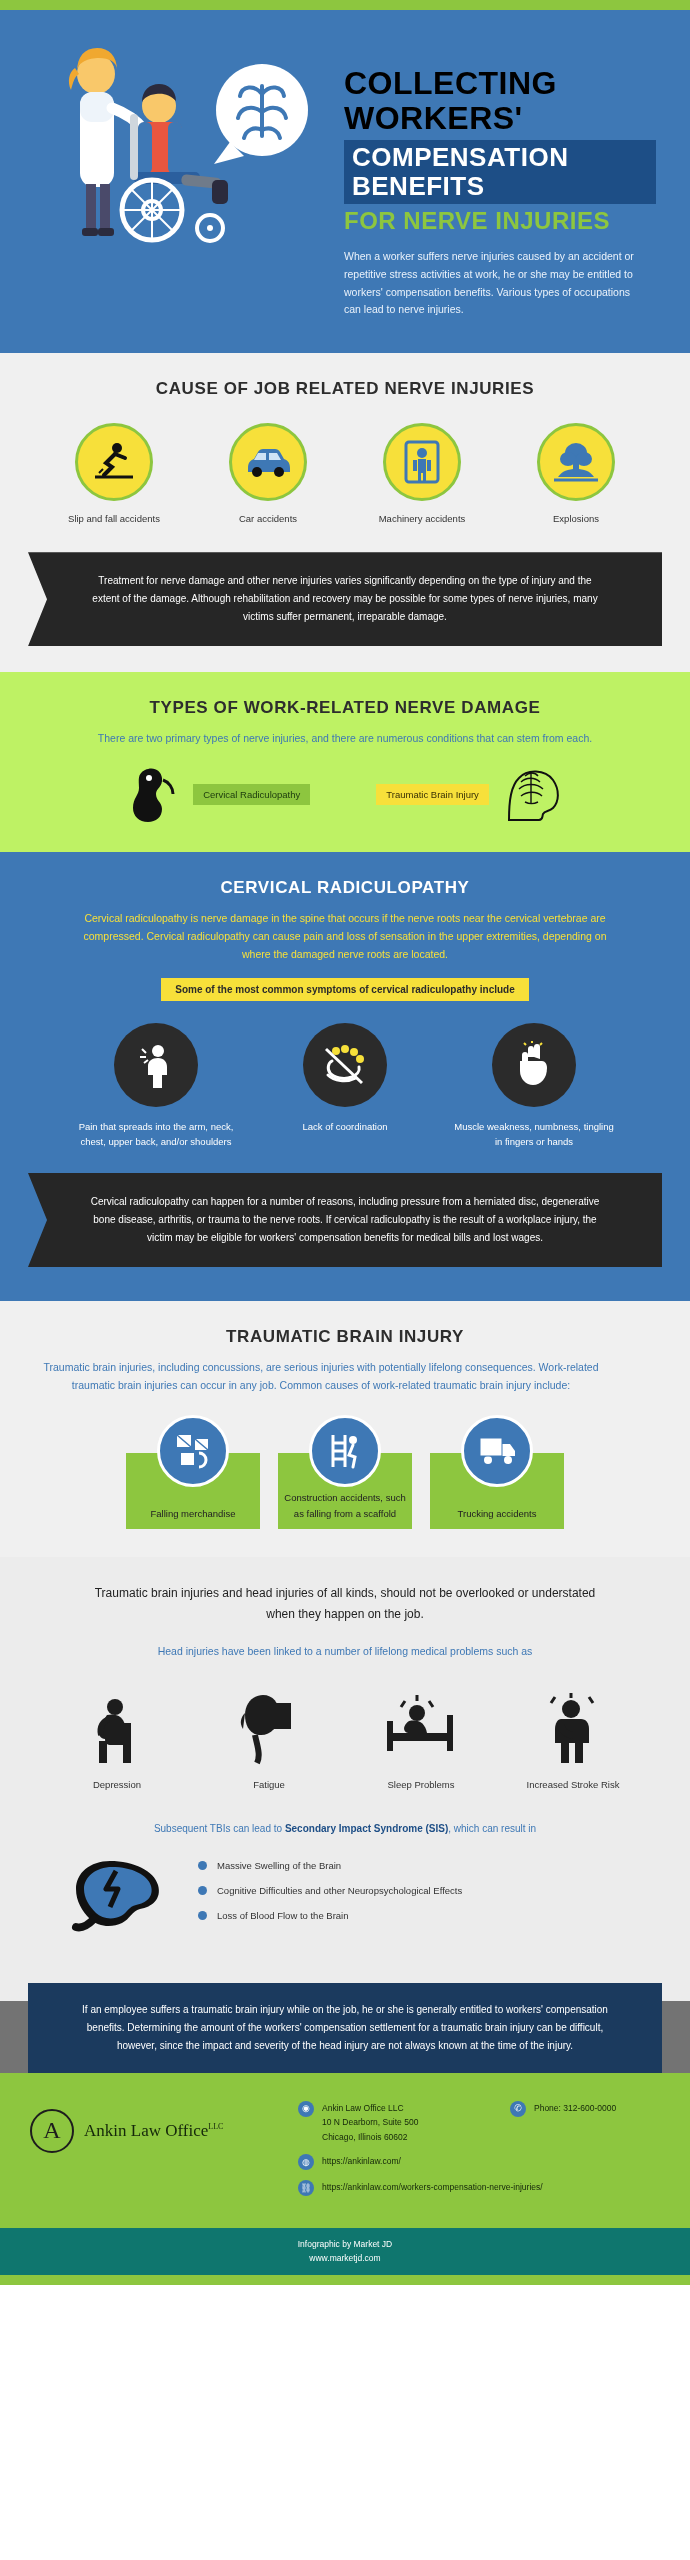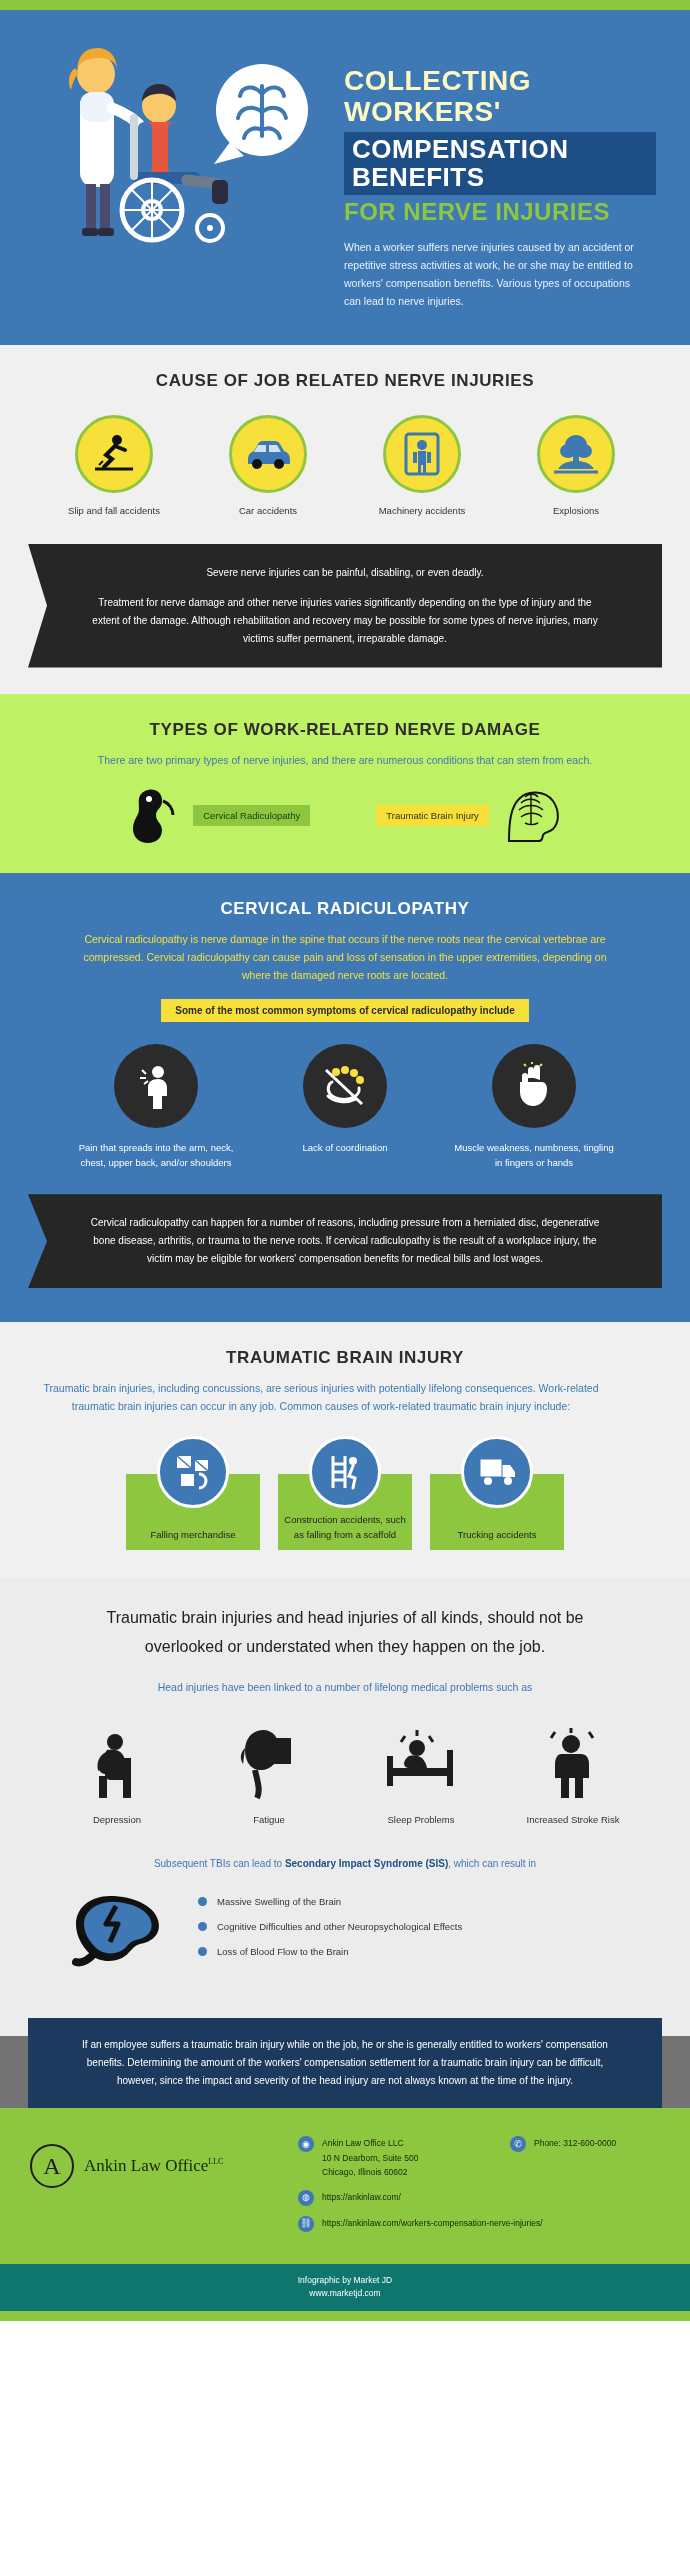--- a/index.html
+++ b/index.html
@@ -20,21 +20,21 @@
     padding: 28px 34px 34px 34px;
     display: flex;
     align-items: flex-start;
     gap: 10px;
     position: relative;
     min-height: 320px;
   }
   .hero-art { width: 300px; flex: 0 0 300px; position: relative; height: 260px; }
   .hero-text { flex: 1; padding-top: 28px; }
   .hero-title-1 {
-    font-size: 28px; font-weight: bold; color: #fef9c3; letter-spacing: .5px;
+    font-size: 32px; font-weight: bold; color: #000000; letter-spacing: .5px;
     line-height: 1.1;
   }
   .hero-title-2 {
     display: inline-block;
     background: #1d4e86;
     color: #ffffff;
     font-size: 26px; font-weight: bold; letter-spacing: .5px;
     padding: 3px 8px; margin-top: 4px;
     line-height: 1.1;
   }
@@ -125,21 +125,21 @@
     position: absolute; left: 50%; top: -38px; transform: translateX(-50%);
     display: flex; align-items: center; justify-content: center;
   }
   .tbi-label {
     font-size: 9.5px; color: #222; line-height: 1.6;
     position: absolute; left: 6px; right: 6px; bottom: 8px;
   }
 
   
   .heads { background: #ececec; padding: 26px 0 26px; }
-  .heads-intro { text-align: center; font-size: 16px; line-height: 1.8; padding: 0 80px; color: #222; }
+  .heads-intro { text-align: center; font-size: 12px; line-height: 1.8; padding: 0 80px; color: #222; }
   .heads-blue { text-align: center; font-size: 10.5px; line-height: 1.8; color: #3e78b5; padding: 16px 70px 0; }
   .heads-row { display: flex; justify-content: center; gap: 22px; padding: 26px 28px 0; }
   .head-item { width: 130px; text-align: center; }
   .head-art { height: 78px; display: flex; align-items: flex-end; justify-content: center; }
   .head-label { font-size: 9.5px; margin-top: 14px; color: #333; }
 
   .sis-line { text-align: center; font-size: 10px; color: #3e78b5; padding: 30px 60px 0; line-height: 1.7; }
   .sis-line b { color: #1d4e86; }
   .sis-row { display: flex; align-items: center; gap: 18px; padding: 18px 60px 0; }
   .sis-art { width: 120px; flex: 0 0 120px; }
@@ -299,21 +299,20 @@
           </svg>
         </div>
         <div class="cause-label">Explosions</div>
       </div>
 
     </div>
   </div>
 
   <div class="banner-wrap">
     <div class="dark-banner">
-      <div class="line">Severe nerve injuries can be painful, disabling, or even deadly.</div>
       <div class="line">Treatment for nerve damage and other nerve injuries varies significantly depending on the type of injury and the extent of the damage. Although rehabilitation and recovery may be possible for some types of nerve injuries, many victims suffer permanent, irreparable damage.</div>
     </div>
   </div>
 
   <div class="types">
     <div class="sec-title">TYPES OF WORK-RELATED NERVE DAMAGE</div>
     <div class="sec-sub" style="color:#3e78b5">There are two primary types of nerve injuries, and there are numerous conditions that can stem from each.</div>
     <div class="types-row">
       <div>
         <svg width="56" height="60" viewBox="0 0 56 60">

